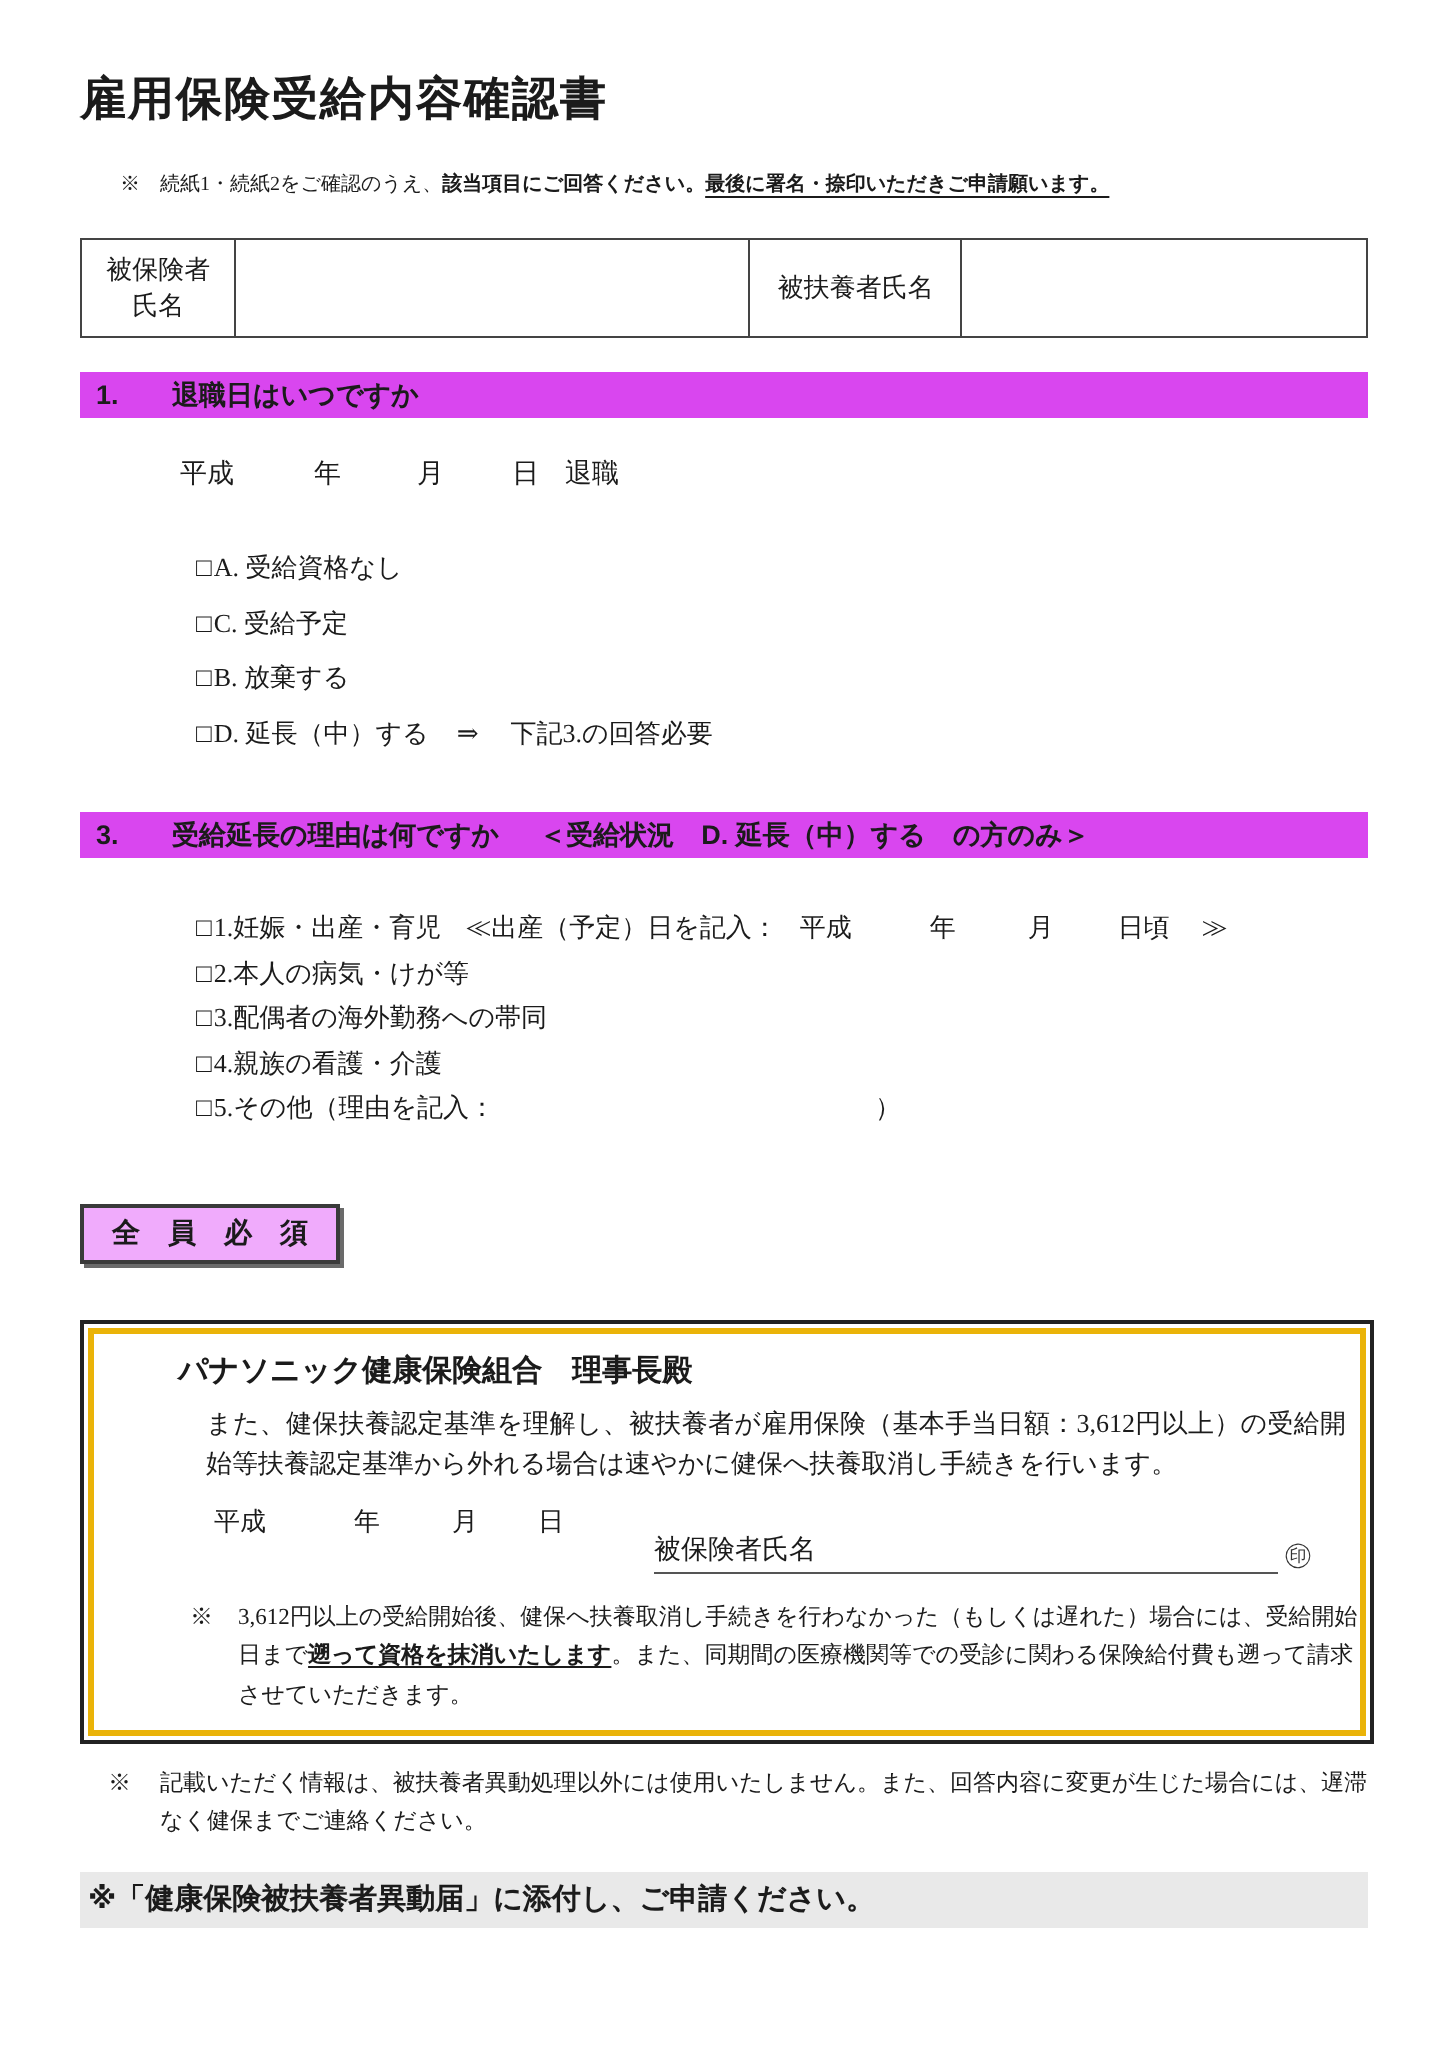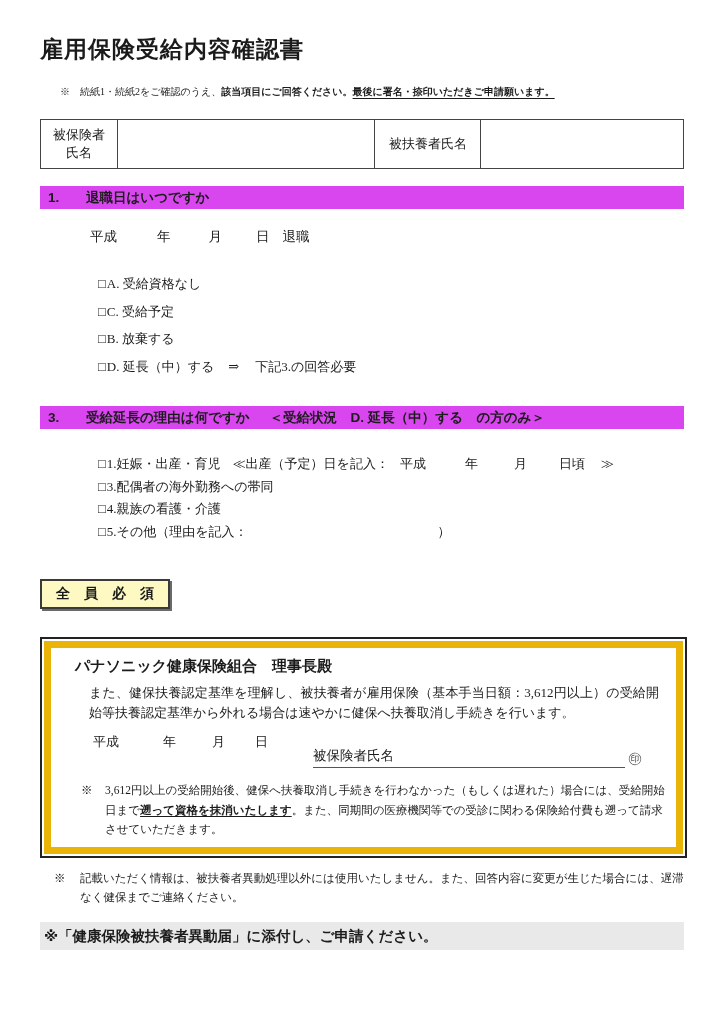--- a/index.html
+++ b/index.html
@@ -50,26 +50,26 @@
   .bropen{margin-left:12px;}
   .dg0{margin-left:11px;} .dg1{margin-left:39px;} .dg2{margin-left:36px;}
   .dg3{margin-left:32px;} .dg4{margin-left:16px;}
   .paren-gap{margin-left:190px;}
 
   
   .badge{
     margin-top:36px;display:inline-block;
     border:2px solid #3a3a3a;box-shadow:2px 2px 0 #6a6a6a;
     padding:4px 14px;font-size:14px;font-weight:bold;
-    font-family:"Liberation Sans","DejaVu Sans",sans-serif;background:#fef9c3;
+    font-family:"Liberation Sans","DejaVu Sans",sans-serif;background:#f0abfc;
   }
 
   
   .box-outer{margin-top:28px;border:2.5px solid #222;padding:2px;width:639px;}
-  .box-inner{border:7px solid #eab308;padding:9px 14px 7px 12px;}
+  .box-inner{border:3px solid #eab308;padding:9px 14px 7px 30px;}
   .addressee{font-size:15px;font-weight:bold;margin-left:12px;
     font-family:"Liberation Sans","DejaVu Sans",sans-serif;}
   .decl-body{margin:7px 0 0 26px;font-size:13px;line-height:1.55;width:570px;text-align:justify;}
   .decl-date{margin:10px 0 0 30px;font-size:13px;white-space:nowrap;}
   .decl-date .g1{margin-left:44px;}.decl-date .g2{margin-left:36px;}.decl-date .g3{margin-left:30px;}
   .decl-sig{margin:-4px 0 0 250px;font-size:13.5px;display:flex;align-items:flex-end;}
   .sig-line{display:inline-block;width:312px;border-bottom:1.3px solid #555;padding-bottom:2px;}
   .seal{margin-left:3px;font-size:14px;color:#333;}
   .box-note{display:flex;margin:13px 0 0 18px;font-size:11.5px;line-height:1.7;width:590px;}
   .box-note .marker{width:24px;flex:none;}
@@ -136,20 +136,23 @@
   </div>
 
   <div class="sec" style="margin-top:26px;">
     <span class="num">3.</span><span class="ttl">受給延長の理由は何ですか</span><span class="cond">＜受給状況　D. 延長（中）する　の方のみ＞</span>
   </div>
   <div class="opts opts3">
     <div class="opt">
       <span class="cb">□</span><span>1.妊娠・出産・育児</span><span class="bropen">≪出産（予定）日を記入：</span><span class="dg0">平成</span><span class="dg1">年</span><span class="dg2">月</span><span class="dg3">日頃</span><span class="dg4">≫</span>
     </div>
     <div class="opt">
+      <span class="cb">□</span><span>2.本人の病気・けが等</span>
+    </div>
+    <div class="opt">
       <span class="cb">□</span><span>3.配偶者の海外勤務への帯同</span>
     </div>
     <div class="opt">
       <span class="cb">□</span><span>4.親族の看護・介護</span>
     </div>
     <div class="opt">
       <span class="cb">□</span><span>5.その他（理由を記入：</span><span class="paren-gap">）</span>
     </div>
   </div>
 

